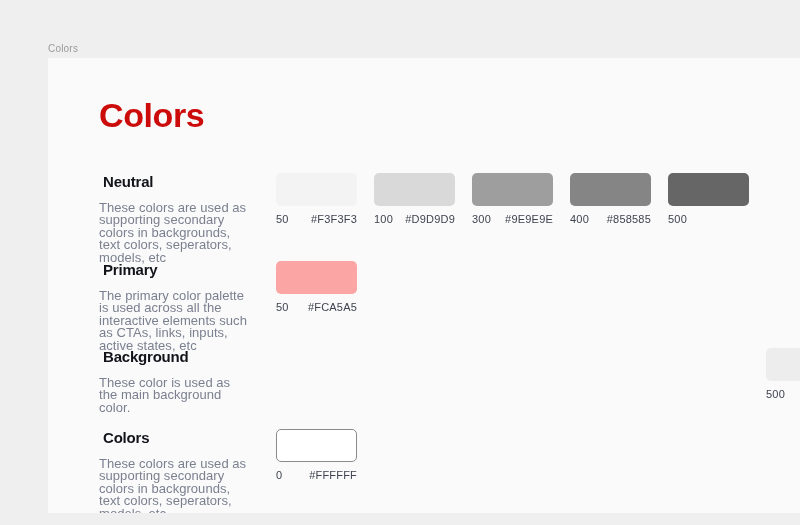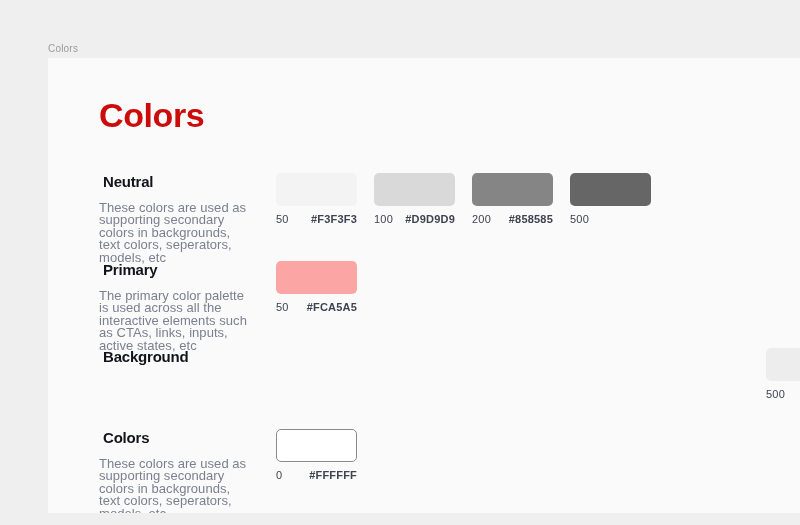--- a/index.html
+++ b/index.html
@@ -107,21 +107,21 @@
   .swatch-labels {
     display: flex;
     justify-content: space-between;
     margin-top: 8px;
     font-size: 11px;
     color: #3f4350;
     letter-spacing: 0.2px;
     line-height: 10px;
   }
   .swatch-step { color: #3f4350; }
-  .swatch-hex { color: #3f4350; font-weight: bold; }
+  .swatch-hex { color: #3f4350; }
 </style>
 </head>
 <body>
 
 <div id="app">
 
   <div id="breadcrumb">Colors</div>
 
   <div id="canvas">
 
@@ -142,23 +142,30 @@
               </div>
             </div>
             <div class="swatch">
               <div class="swatch-chip" style="background: rgb(217, 217, 217);"></div>
               <div class="swatch-labels">
                 <span class="swatch-step">100</span>
                 <span class="swatch-hex">#D9D9D9</span>
               </div>
             </div>
             <div class="swatch">
+              <div class="swatch-chip" style="background: rgb(158, 158, 158);"></div>
+              <div class="swatch-labels">
+                <span class="swatch-step">300</span>
+                <span class="swatch-hex">#9E9E9E</span>
+              </div>
+            </div>
+            <div class="swatch">
               <div class="swatch-chip" style="background: rgb(133, 133, 133);"></div>
               <div class="swatch-labels">
-                <span class="swatch-step">200</span>
+                <span class="swatch-step">400</span>
                 <span class="swatch-hex">#858585</span>
               </div>
             </div>
             <div class="swatch">
               <div class="swatch-chip" style="background: rgb(102, 102, 102);"></div>
               <div class="swatch-labels">
                 <span class="swatch-step">500</span>
               </div>
             </div>
           </div>
@@ -174,20 +181,21 @@
               <div class="swatch-labels">
                 <span class="swatch-step">50</span>
                 <span class="swatch-hex">#FCA5A5</span>
               </div>
             </div>
           </div>
         </div>
         <div class="section" style="top: 290px;">
           <div class="section-info">
             <div class="section-title">Background</div>
+            <div class="section-desc">These color is used as the main background color.</div>
           </div>
           <div class="swatch-row">
             <div class="swatch" style="margin-left: 490px;">
               <div class="swatch-chip" style="background: rgb(237, 237, 237);"></div>
               <div class="swatch-labels">
                 <span class="swatch-step">500</span>
               </div>
             </div>
           </div>
         </div>

